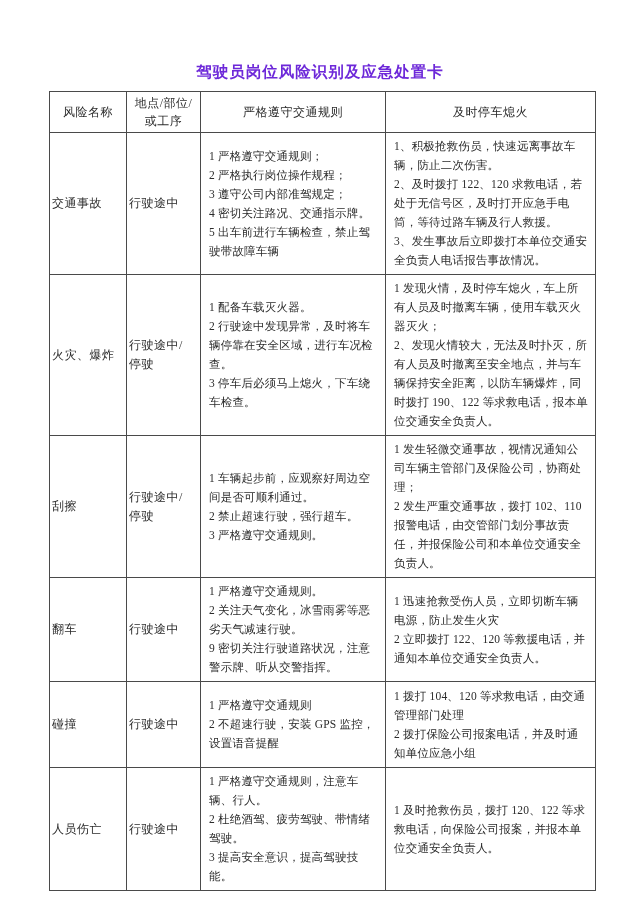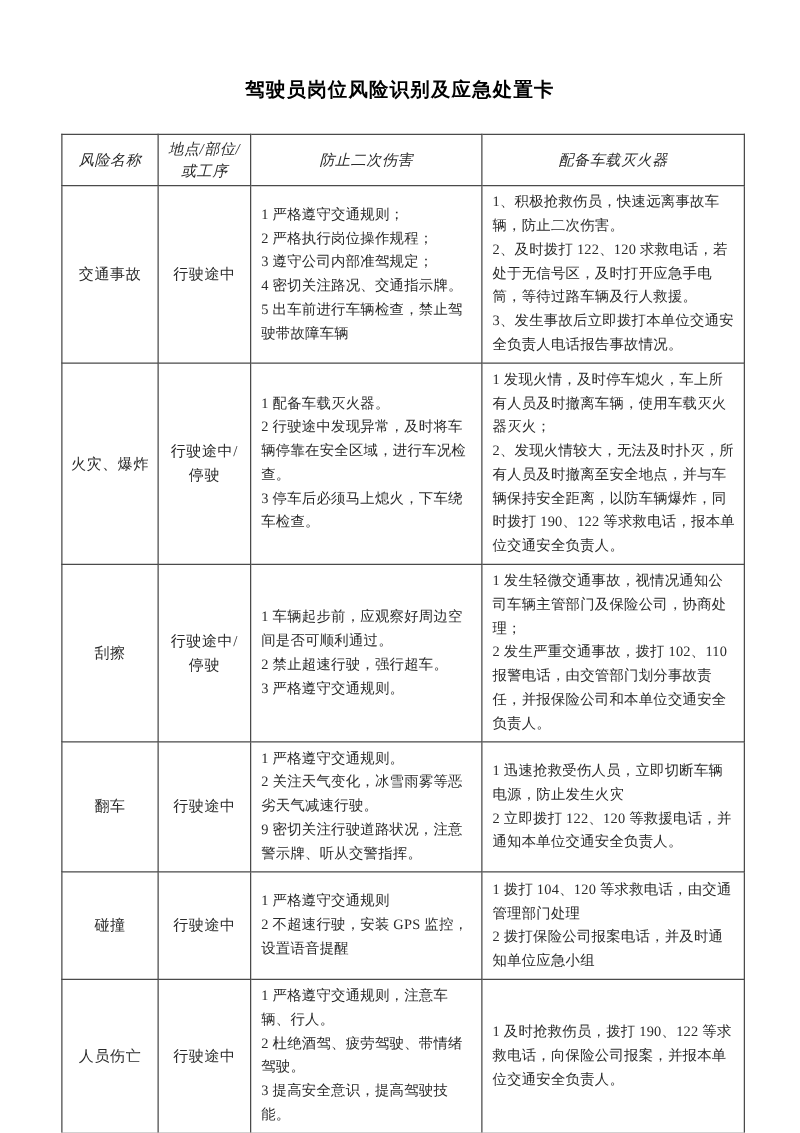--- a/index.html
+++ b/index.html
@@ -7,26 +7,26 @@
     width: 640px; height: 906px;
     background: #ffffff;
     font-family: "Liberation Serif", serif;
     color: #2b2b2b;
     position: relative;
     overflow: hidden;
   }
   .page { position: relative; width: 640px; height: 906px; }
 
   .title {
-    margin: 62px 0 24px 0;
+    margin: 62px 0 8px 0;
     text-align: center;
     font-size: 15.5px;
     font-weight: bold;
     letter-spacing: 1px;
-    color: #000000;
+    color: #6d28d9;
   }
 
   table.risk-table {
     border-collapse: collapse;
     table-layout: fixed;
     width: 546px;
     margin-left: 49px;
   }
   .risk-table th, .risk-table td {
     border: 1px solid #4a4a4a;
@@ -35,24 +35,23 @@
   }
   .risk-table th {
     font-weight: normal;
     font-size: 12px;
     text-align: center;
     white-space: pre-line;
     line-height: 18px;
     padding: 2px;
     letter-spacing: 0.5px;
   }
-  tr.header-row { height: 40px; font-style: italic; }
+  tr.header-row { height: 40px; }
 
   td.cell-center {
-    text-align: center;
     font-size: 12px;
     letter-spacing: 0.5px;
     white-space: pre-line;
     line-height: 19px;
     padding: 2px;
   }
   td.cell-text {
     font-size: 11.5px;
     line-height: 19px;
     padding: 4px 6px 4px 8px;
@@ -80,22 +79,22 @@
       <col style="width:77px">
       <col style="width:74px">
       <col style="width:185px">
       <col style="width:210px">
     </colgroup>
     <thead>
       <tr class="header-row">
         <th>风险名称</th>
         <th>地点/部位/
 或工序</th>
-        <th>防止二次伤害</th>
-        <th>配备车载灭火器</th>
+        <th>严格遵守交通规则</th>
+        <th>及时停车熄火</th>
       </tr>
     </thead>
     <tbody>
       <tr class="r1">
         <td class="cell-center">交通事故</td>
         <td class="cell-center">行驶途中</td>
         <td class="cell-text">1 严格遵守交通规则；
 2 严格执行岗位操作规程；
 3 遵守公司内部准驾规定；
 4 密切关注路况、交通指示牌。
@@ -140,18 +139,18 @@
 2 不超速行驶，安装 GPS 监控，设置语音提醒</td>
         <td class="cell-text">1 拨打 104、120 等求救电话，由交通管理部门处理
 2 拨打保险公司报案电话，并及时通知单位应急小组</td>
       </tr>
       <tr class="r6">
         <td class="cell-center">人员伤亡</td>
         <td class="cell-center">行驶途中</td>
         <td class="cell-text">1 严格遵守交通规则，注意车辆、行人。
 2 杜绝酒驾、疲劳驾驶、带情绪驾驶。
 3 提高安全意识，提高驾驶技能。</td>
-        <td class="cell-text">1 及时抢救伤员，拨打 190、122 等求救电话，向保险公司报案，并报本单位交通安全负责人。</td>
+        <td class="cell-text">1 及时抢救伤员，拨打 120、122 等求救电话，向保险公司报案，并报本单位交通安全负责人。</td>
       </tr>
     </tbody>
   </table>
 
 </div>
 
 </body></html>

